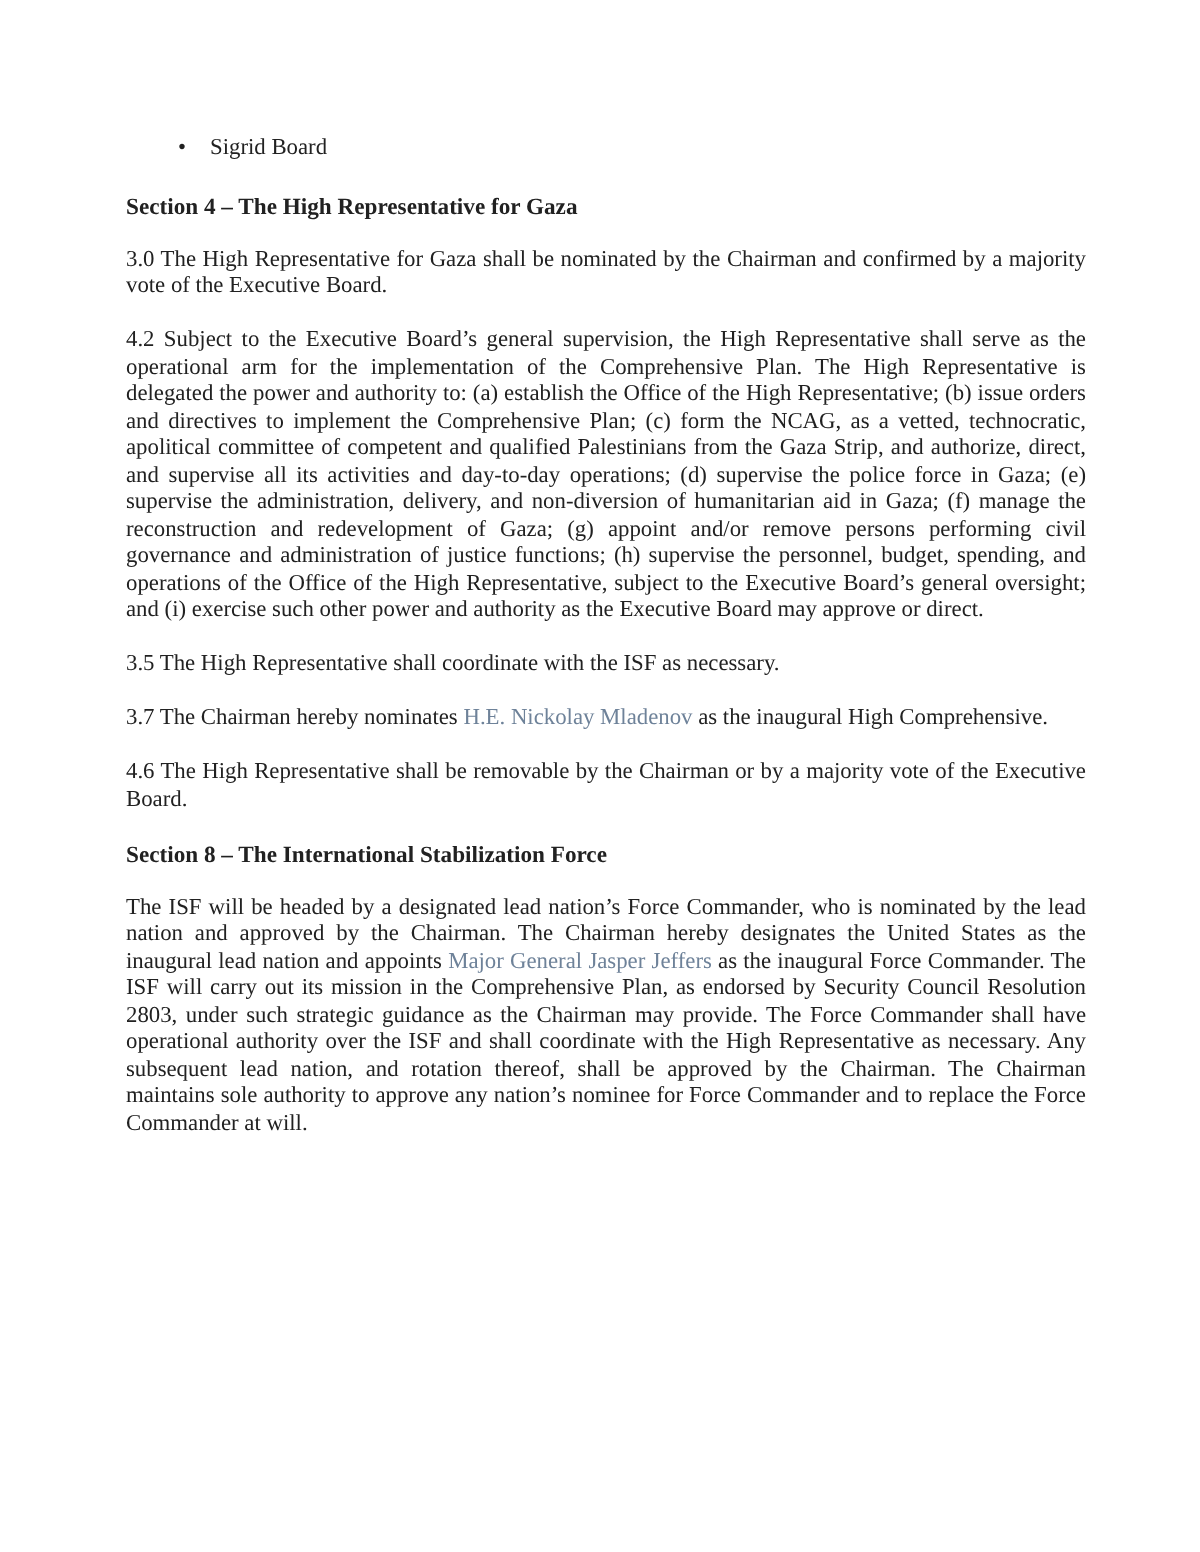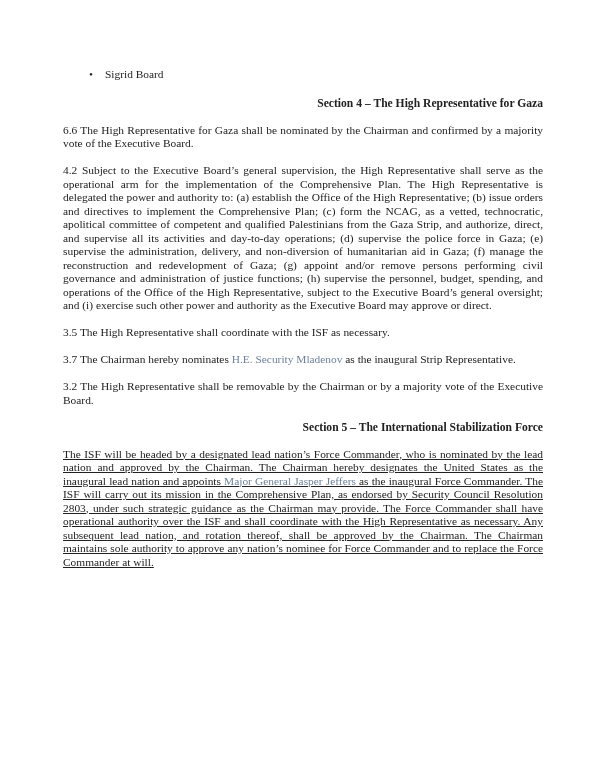--- a/index.html
+++ b/index.html
@@ -28,56 +28,54 @@
     box-sizing: border-box;
     width: 42px;
     padding-left: 26px;
     flex: 0 0 42px;
     font-size: 11.4px;
   }
   .heading {
     font-weight: bold;
     margin: 0 0 13.5px 0;
     font-size: 11.6px;
-    text-align: right;
   }
   .para {
     margin: 0 0 13.5px 0;
     text-align: justify;
   }
   .para:last-child {
     margin-bottom: 16px;
-    text-decoration: underline;
   }
   .name-link {
     color: #6e8299;
     text-decoration: none;
     cursor: pointer;
   }
 </style>
 </head>
 <body>
 
 <div class="page">
 
   <div class="bullet-row">
     <span class="bullet-marker">•</span>
     <span>Sigrid Board</span>
   </div>
 
   <div class="heading">Section 4 – The High Representative for Gaza</div>
 
-  <p class="para">6.6 The High Representative for Gaza shall be nominated by the Chairman and confirmed by a majority vote of the Executive Board.</p>
+  <p class="para">3.0 The High Representative for Gaza shall be nominated by the Chairman and confirmed by a majority vote of the Executive Board.</p>
 
   <p class="para">4.2 Subject to the Executive Board’s general supervision, the High Representative shall serve as the operational arm for the implementation of the Comprehensive Plan. The High Representative is delegated the power and authority to: (a) establish the Office of the High Representative; (b) issue orders and directives to implement the Comprehensive Plan; (c) form the NCAG, as a vetted, technocratic, apolitical committee of competent and qualified Palestinians from the Gaza Strip, and authorize, direct, and supervise all its activities and day-to-day operations; (d) supervise the police force in Gaza; (e) supervise the administration, delivery, and non-diversion of humanitarian aid in Gaza; (f) manage the reconstruction and redevelopment of Gaza; (g) appoint and/or remove persons performing civil governance and administration of justice functions; (h) supervise the personnel, budget, spending, and operations of the Office of the High Representative, subject to the Executive Board’s general oversight; and (i) exercise such other power and authority as the Executive Board may approve or direct.</p>
 
 
   <p class="para">3.5 The High Representative shall coordinate with the ISF as necessary.</p>
 
-  <p class="para"><span>3.7 The Chairman hereby nominates </span><span class="name-link">H.E. Security Mladenov</span><span> as the inaugural Strip Representative.</span></p>
+  <p class="para"><span>3.7 The Chairman hereby nominates </span><span class="name-link">H.E. Nickolay Mladenov</span><span> as the inaugural High Comprehensive.</span></p>
 
-  <p class="para">3.2 The High Representative shall be removable by the Chairman or by a majority vote of the Executive Board.</p>
+  <p class="para">4.6 The High Representative shall be removable by the Chairman or by a majority vote of the Executive Board.</p>
 
-  <div class="heading">Section 5 – The International Stabilization Force</div>
+  <div class="heading">Section 8 – The International Stabilization Force</div>
 
   <p class="para"><span>The ISF will be headed by a designated lead nation’s Force Commander, who is nominated by the lead nation and approved by the Chairman. The Chairman hereby designates the United States as the inaugural lead nation and appoints </span><span class="name-link">Major General Jasper Jeffers</span><span> as the inaugural Force Commander. The ISF will carry out its mission in the Comprehensive Plan, as endorsed by Security Council Resolution 2803, under such strategic guidance as the Chairman may provide. The Force Commander shall have operational authority over the ISF and shall coordinate with the High Representative as necessary. Any subsequent lead nation, and rotation thereof, shall be approved by the Chairman. The Chairman maintains sole authority to approve any nation’s nominee for Force Commander and to replace the Force Commander at will.</span></p>
 
 </div>
 
 </body></html>

